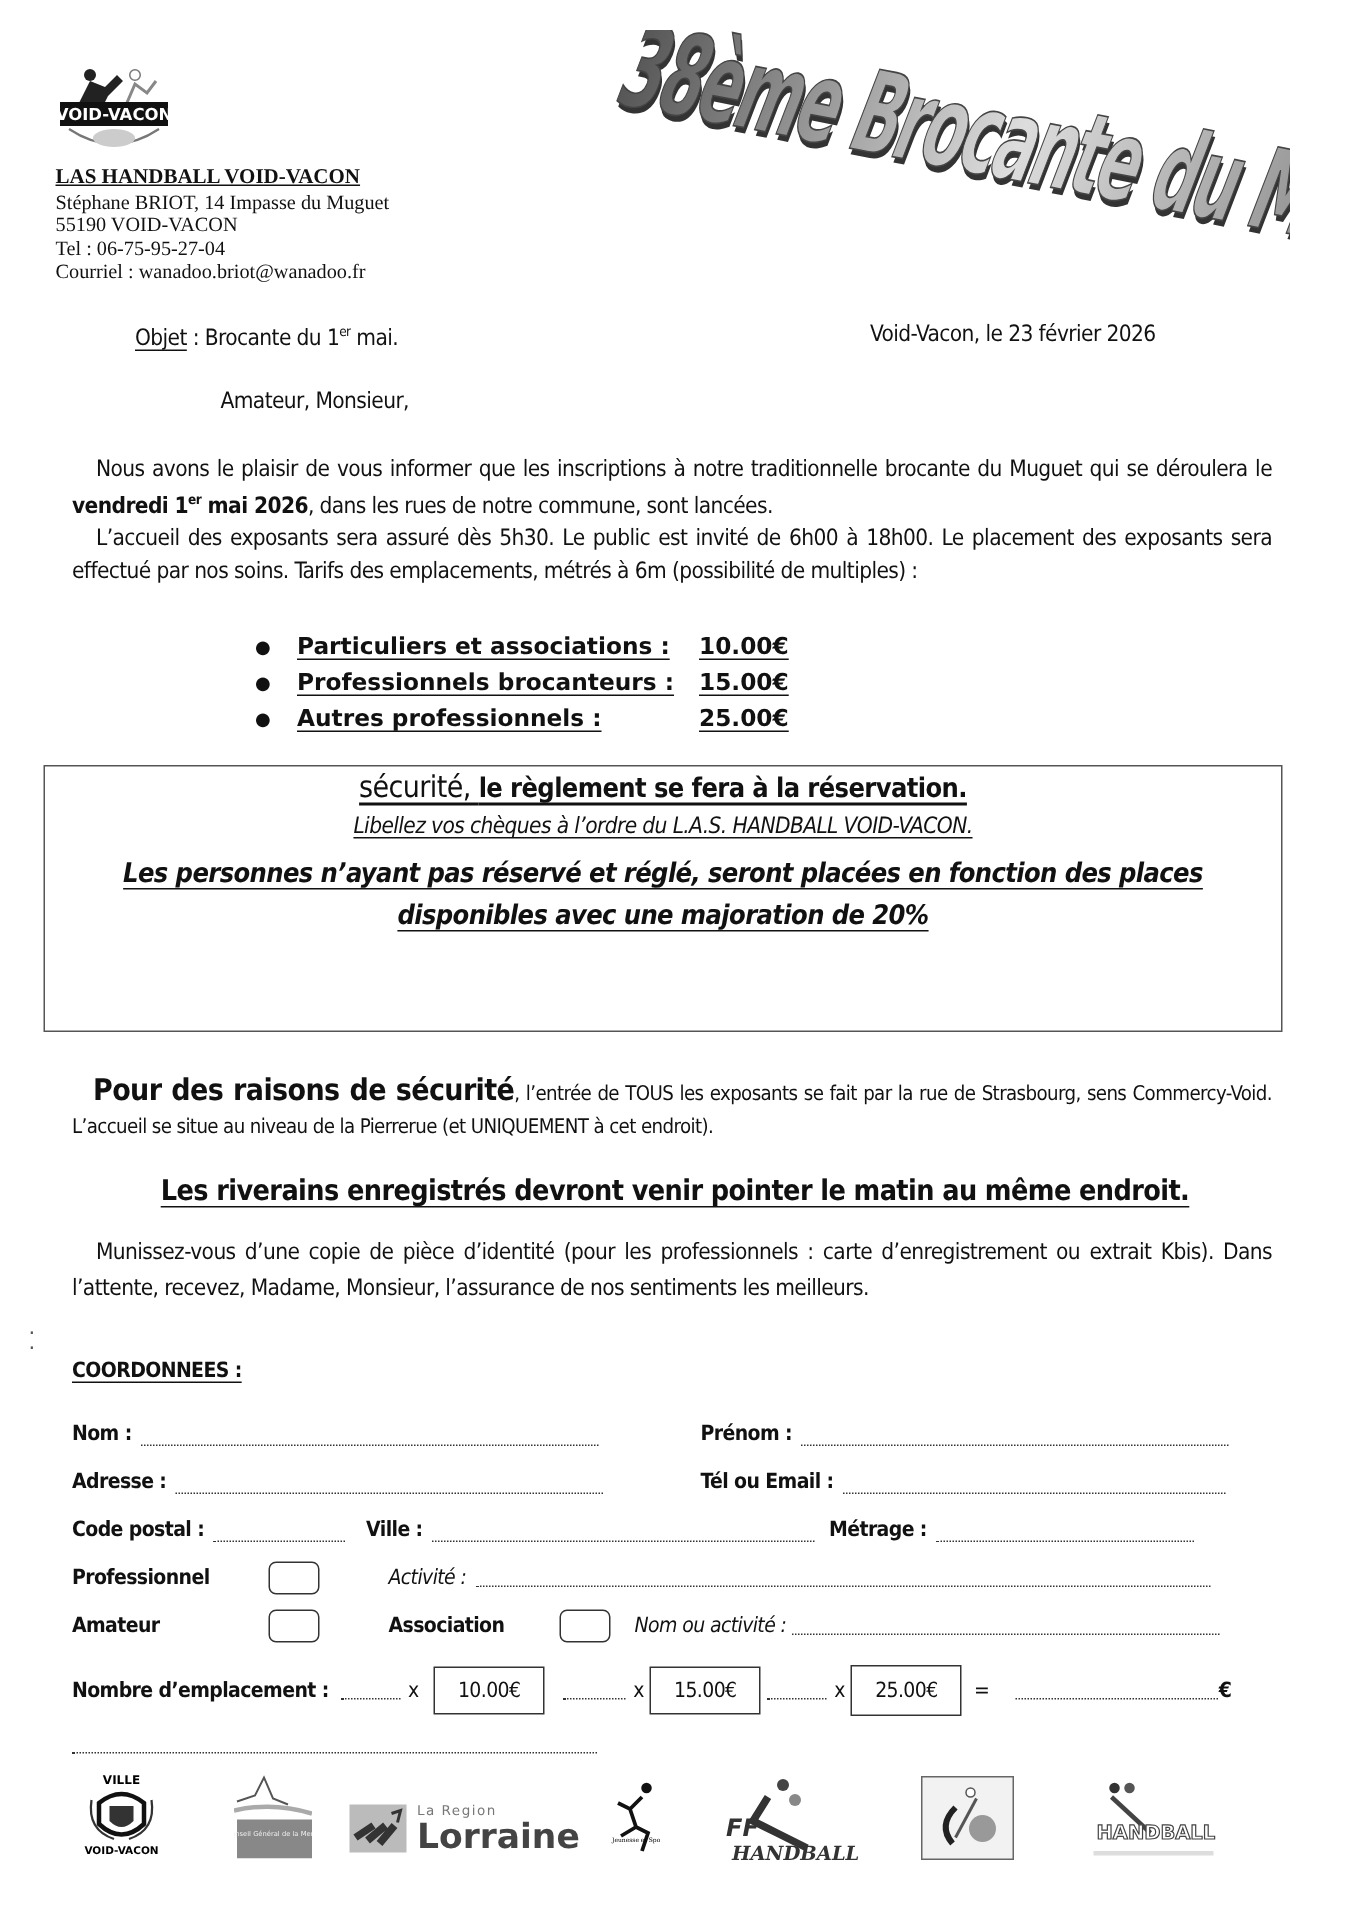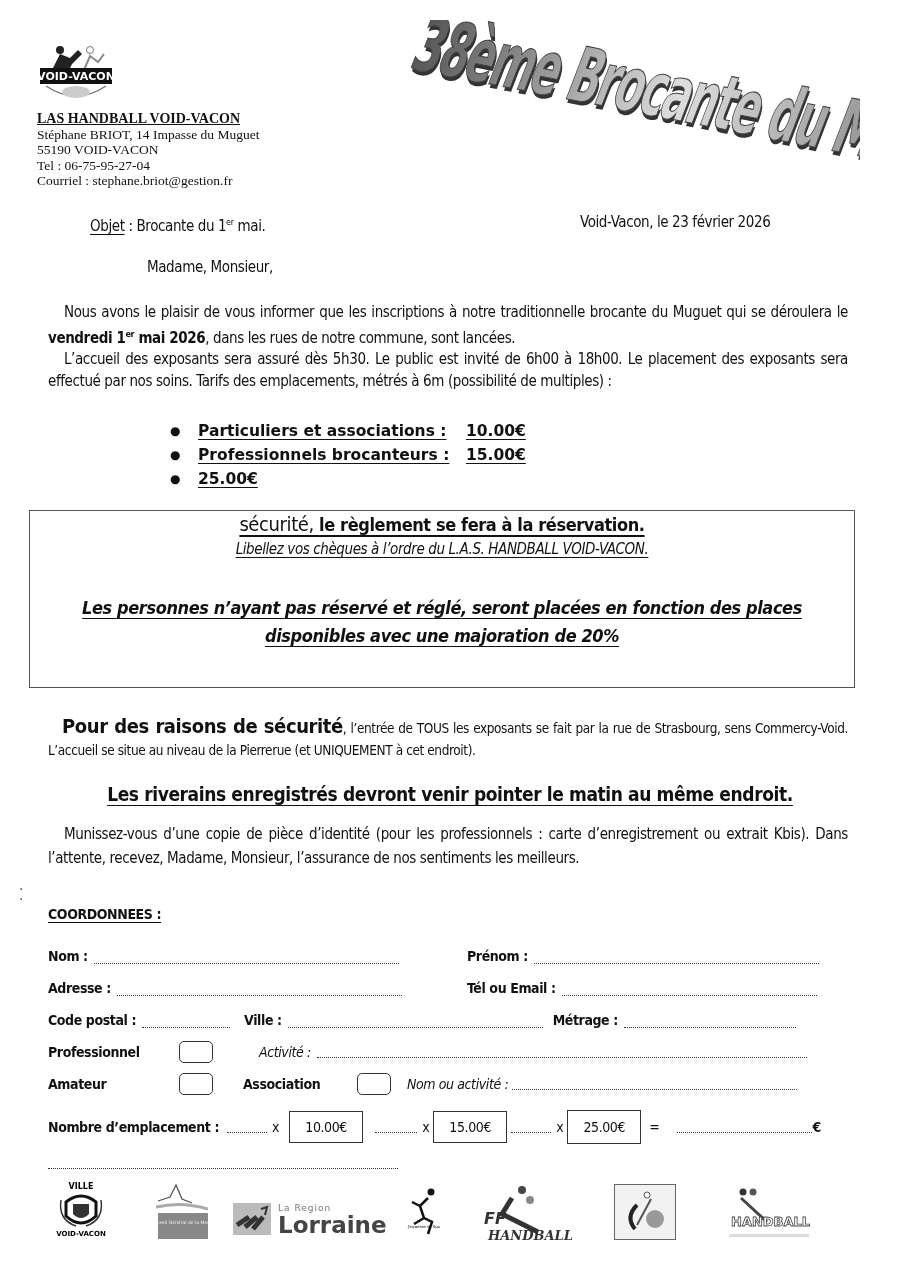--- a/index.html
+++ b/index.html
@@ -29,21 +29,21 @@
   .tarif { display:flex; align-items:center; }
   .tarif .bullet { width:28px; font-size:12px; }
   .tarif .lbl { width:268px; text-decoration:underline; text-underline-offset:3px; }
   .tarif .val { text-decoration:underline; text-underline-offset:3px; }
 
   #box { left:29px; top:510px; width:826px; height:178px; border:1.5px solid #555; box-sizing:border-box; text-align:center; }
   #box .l1 { margin-top:4px; font-size:20px; line-height:30px; text-decoration:underline; text-underline-offset:4px; }
   #box .l2 { font-size:20px; line-height:26px; text-decoration:underline; text-underline-offset:4px; }
   #box .l2 b { font-size:18px; }
   #box .l3 { font-size:15px; line-height:22px; font-style:italic; text-decoration:underline; text-underline-offset:3px; }
-  #box .l4 { margin-top:34px; font-size:18px; line-height:28px; font-weight:bold; font-style:italic; text-decoration:underline; text-underline-offset:4px; }
+  #box .l4 { margin-top:8px; font-size:18px; line-height:28px; font-weight:bold; font-style:italic; text-decoration:underline; text-underline-offset:4px; }
 
   #sec { left:48px; top:715px; width:800px; text-align:justify; font-size:13.5px; line-height:22px; }
   #sec .big { font-size:20px; font-weight:bold; margin-left:14px; }
   #riverains { left:40px; top:783px; width:820px; text-align:center; font-size:19px; font-weight:bold; text-decoration:underline; text-underline-offset:4px; }
   #p3 { left:48px; top:822px; width:800px; text-align:justify; font-size:15px; line-height:24px; }
   #p3 .indent { display:inline-block; width:16px; }
 
   #dots-left { left:19px; top:884px; font-size:14px; line-height:10px; color:#555; }
 
   
@@ -72,61 +72,62 @@
     <text x="38" y="40" text-anchor="middle" font-size="11" font-weight="bold" fill="#fff" font-family="DejaVu Sans, sans-serif">VOID-VACON</text>
     <path d="M8 46 Q38 66 68 46" stroke="#777" fill="none" stroke-width="1.5"></path>
     <ellipse cx="38" cy="52" rx="14" ry="6" fill="#ccc"></ellipse>
   </svg>
 </div>
 <div class="abs serif" id="org">
   <div class="name">LAS HANDBALL VOID-VACON</div>
   <div>Stéphane BRIOT, 14 Impasse du Muguet</div>
   <div>55190 VOID-VACON</div>
   <div>Tel : 06-75-95-27-04</div>
-  <div>Courriel : stephane.briot@gestion.fr</div>
+  <div>Courriel : wanadoo.briot@wanadoo.fr</div>
 </div>
 
 <div class="abs" id="title">
   <svg width="460" height="170" viewBox="0 0 460 170">
     <defs>
       <linearGradient id="tg" x1="0" y1="0" x2="1" y2="0">
         <stop offset="0" stop-color="#555"></stop>
         <stop offset="0.45" stop-color="#ddd"></stop>
         <stop offset="1" stop-color="#666"></stop>
       </linearGradient>
     </defs>
     <g transform="translate(8,48) rotate(11) skewX(-10) scale(1.15,1.9)">
       <text x="2" y="2" font-size="40" font-weight="bold" fill="#333" font-family="DejaVu Sans, sans-serif" font-stretch="condensed" letter-spacing="-2">38ème Brocante du Muguet</text>
       <text x="0" y="0" font-size="40" font-weight="bold" fill="url(#tg)" stroke="#444" stroke-width="0.6" font-family="DejaVu Sans, sans-serif" font-stretch="condensed" letter-spacing="-2">38ème Brocante du Muguet</text>
     </g>
   </svg>
 </div>
 
 <div class="abs line cond" id="objet"><span class="ul">Objet</span><span> : Brocante du 1</span><sup style="font-size:9px">er</sup><span> mai.</span></div>
 <div class="abs line cond" id="date">Void-Vacon, le 23 février 2026</div>
-<div class="abs line cond" id="salut">Madame, Monsieur,</div>
+<div class="abs line cond" id="salut">Amateur, Monsieur,</div>
 
 <div class="abs cond" id="p1">
   <span class="indent"></span><span>Nous avons le plaisir de vous informer que les inscriptions à notre traditionnelle brocante du Muguet qui se déroulera le </span><b><span>vendredi 1</span><sup style="font-size:9px">er</sup><span> mai 2026</span></b><span>, dans les rues de notre commune, sont lancées.</span><br>
   <span class="indent"></span><span>L’accueil des exposants sera assuré dès 5h30. Le public est invité de 6h00 à 18h00. Le placement des exposants sera effectué par nos soins. Tarifs des emplacements, métrés à 6m (possibilité de multiples) :</span>
 </div>
 
 <div class="abs" id="tarifs">
   <div class="tarif">
       <span class="bullet">●</span>
       <span class="lbl">Particuliers et associations :</span>
       <span class="val">10.00€</span>
     </div>
   <div class="tarif">
       <span class="bullet">●</span>
       <span class="lbl">Professionnels brocanteurs :</span>
       <span class="val">15.00€</span>
     </div>
   <div class="tarif">
       <span class="bullet">●</span>
+      <span class="lbl">Autres professionnels :</span>
       <span class="val">25.00€</span>
     </div>
 </div>
 
 <div class="abs cond" id="box">
   <div class="l2"><span>sécurité, </span><b>le règlement se fera à la réservation.</b></div>
   <div class="l3">Libellez vos chèques à l’ordre du L.A.S. HANDBALL VOID-VACON.</div>
   <div class="l4">Les personnes n’ayant pas réservé et réglé, seront placées en fonction des places disponibles avec une majoration de 20%</div>
 </div>
 
@@ -168,21 +169,21 @@
 <div class="frow cond" style="left:48px; top:1041px; align-items:center;">
   <span class="flabel" style="width:125px">Professionnel</span>
   <span class="cb"></span>
   <span class="it" style="margin-left:46px; margin-right:6px">Activité :</span>
   <span class="dots" style="width:490px"></span>
 </div>
 
 <div class="frow cond" style="left:48px; top:1073px; align-items:center;">
   <span class="flabel" style="width:125px">Amateur</span>
   <span class="cb"></span>
-  <span class="flabel" style="margin-left:30px; width:108px">Association</span>
+  <span class="flabel" style="margin-left:46px; width:108px">Association</span>
   <span class="cb"></span>
   <span class="it" style="margin-left:16px; margin-right:4px">Nom ou activité :</span>
   <span class="dots" style="width:285px"></span>
 </div>
 
 <div class="frow cond" style="left:48px; top:1110px; align-items:center;">
   <span class="flabel">Nombre d’emplacement :</span>
   <span class="dots" style="width:40px; margin-left:2px"></span>
   <span style="margin:0 10px 0 5px">x</span>
   <span class="pricebox">10.00€</span>

